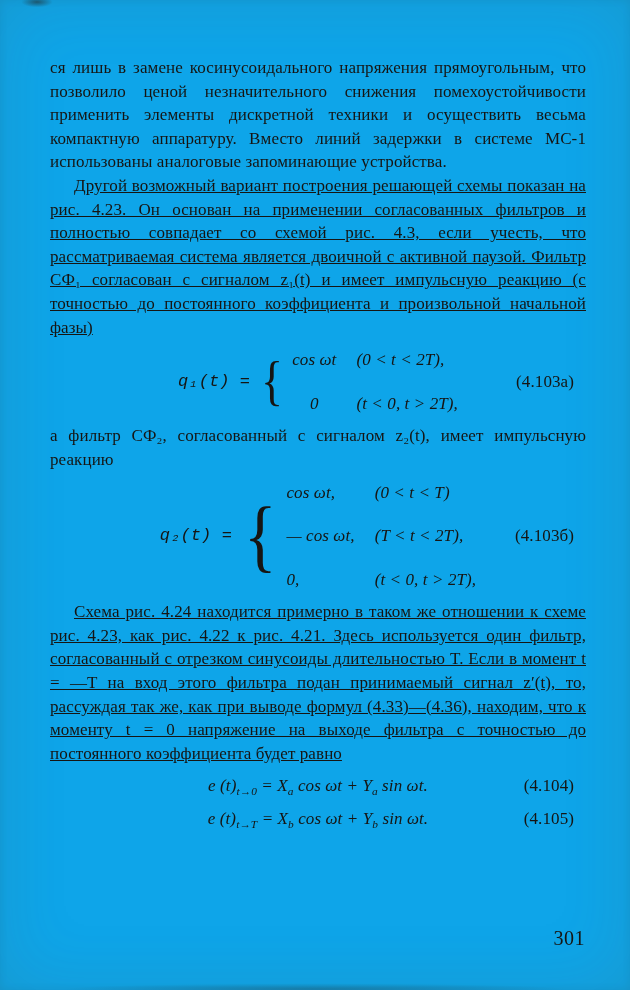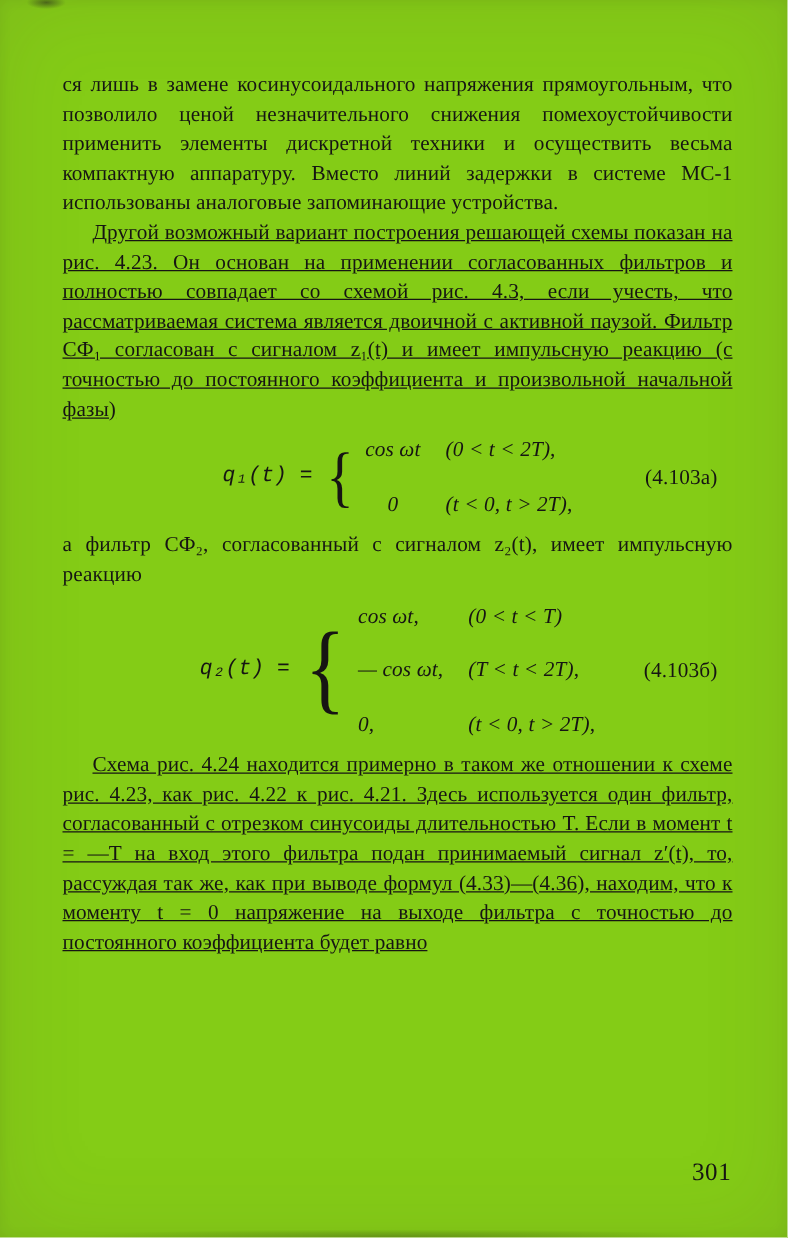--- a/index.html
+++ b/index.html
@@ -2,21 +2,21 @@
 <html lang="ru"><head>
 <meta charset="utf-8">
 <title>Scanned book page</title>
 <style>
   html, body { margin: 0; padding: 0; background: #ffffff; }
   .scan-page {
     position: relative;
     width: 630px;
     height: 990px;
     margin: 0;
-    background: #84cc16;
+    background: #0ea5e9;
     overflow: hidden;
     font-family: "Liberation Serif", "DejaVu Serif", serif;
     color: #161513;
     box-shadow: inset 0 0 70px rgba(90, 82, 60, 0.14), inset 0 0 10px rgba(0,0,0,0.07);
   }
   .corner-smudge {
     position: absolute;
     top: -5px; left: 16px;
     width: 42px; height: 14px;
     background: radial-gradient(closest-side, rgba(35,32,28,0.55), rgba(35,32,28,0) 75%);
@@ -125,19 +125,27 @@
         <span class="cond">(T &lt; t &lt; 2T),</span>
         <span class="val">0,</span>
         <span class="cond">(t &lt; 0,  t &gt; 2T),</span>
       </span>
       <span class="eq-label">(4.103б)</span>
     </div>
 
 
     <p class="para indent">Схема рис. 4.24 находится примерно в таком же отношении к схеме рис. 4.23, как рис. 4.22 к рис. 4.21. Здесь используется один фильтр, согласованный с отрезком синусоиды длительностью T. Если в момент t = —T на вход этого фильтра подан принимаемый сигнал z′(t), то, рассуждая так же, как при выводе формул (4.33)—(4.36), находим, что к моменту t = 0 напряжение на выходе фильтра с точностью до постоянного коэффициента будет равно</p>
 
+    <div class="equation">
+      <span class="expr"><span>e (t)</span><sub>t→0</sub><span> = X</span><sub>a</sub><span> cos ωt + Y</span><sub>a</sub><span> sin ωt.</span></span>
+      <span class="eq-label">(4.104)</span>
+    </div>
 
 
+    <div class="equation">
+      <span class="expr"><span>e (t)</span><sub>t→T</sub><span> = X</span><sub>b</sub><span> cos ωt + Y</span><sub>b</sub><span> sin ωt.</span></span>
+      <span class="eq-label">(4.105)</span>
+    </div>
 
   </div>
 
   <div class="page-number">301</div>
 </div>
 
 </body></html>

